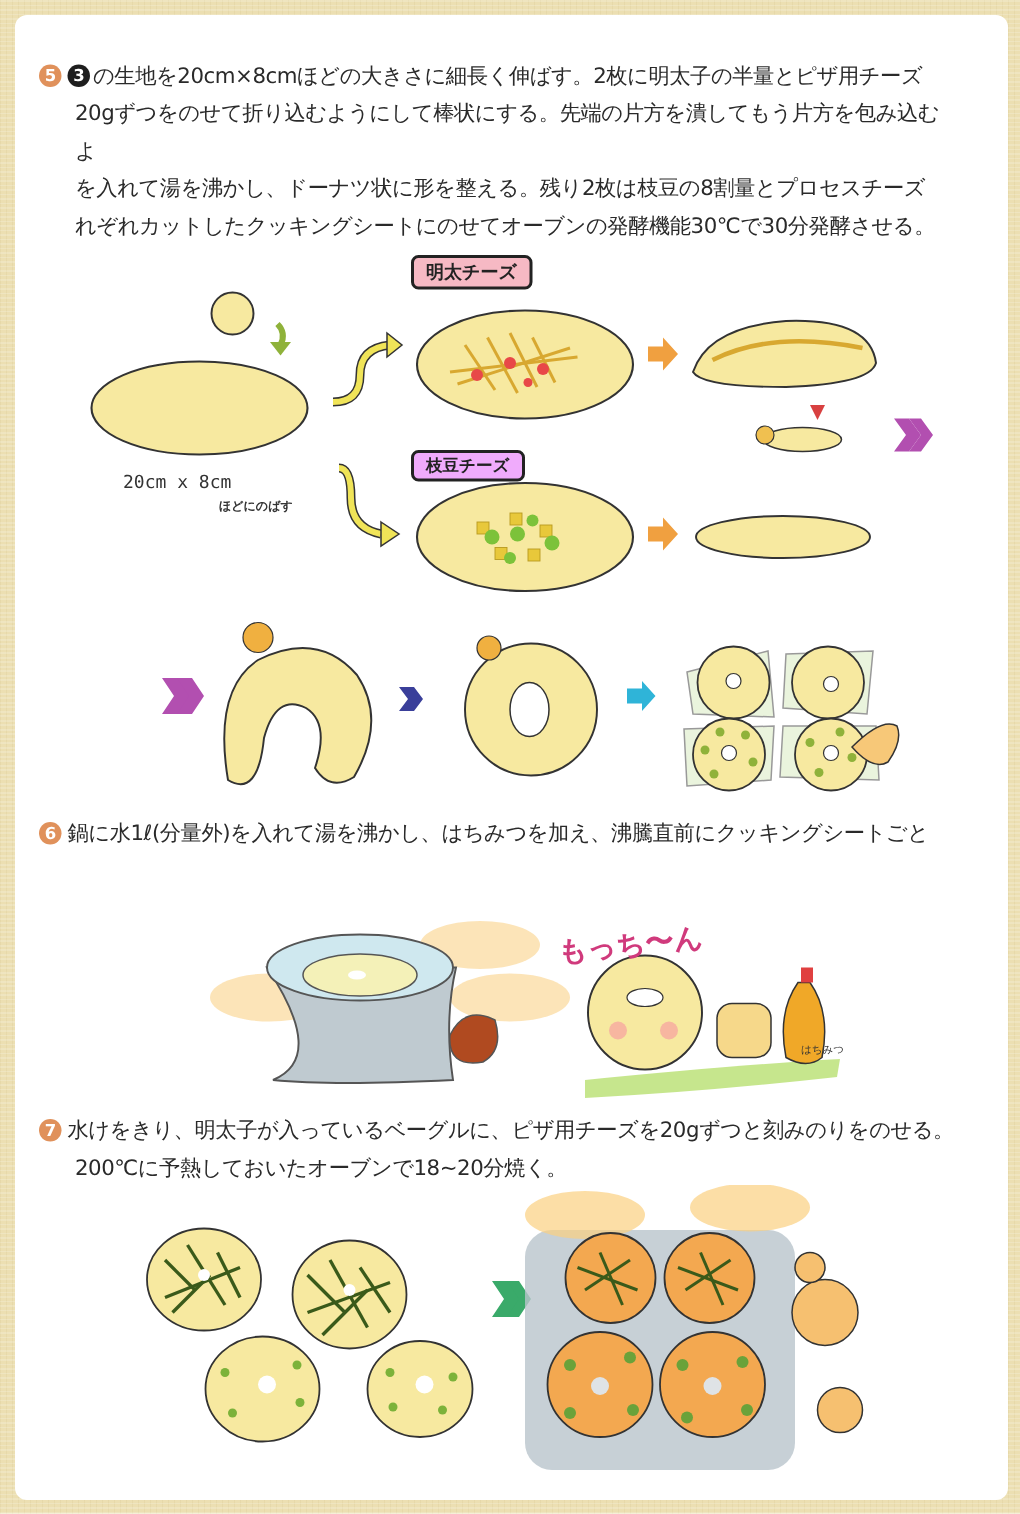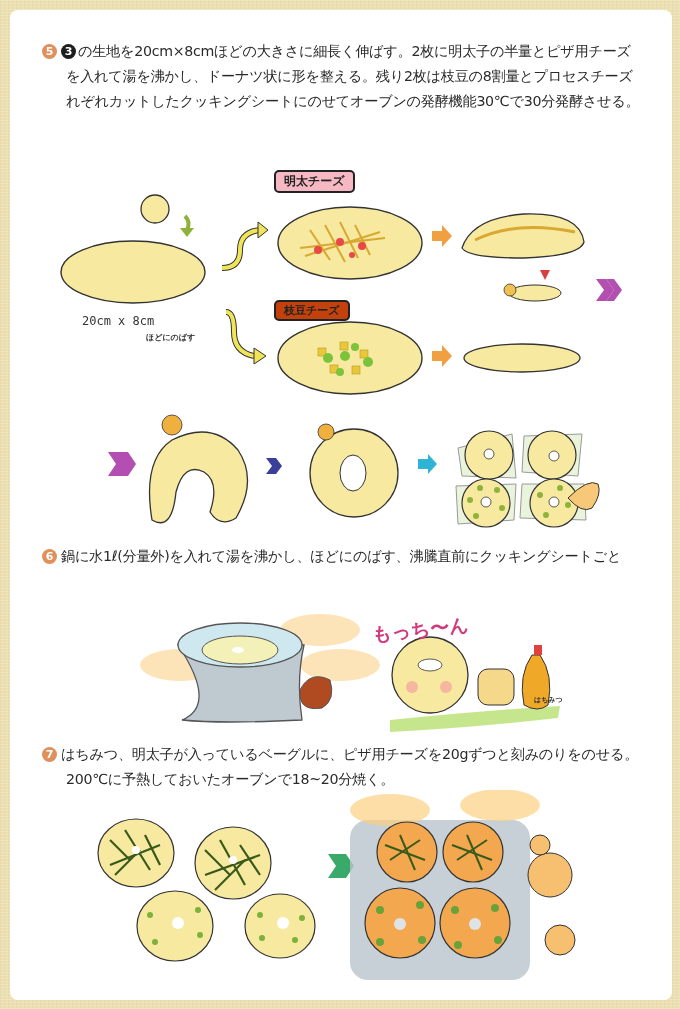--- a/index.html
+++ b/index.html
@@ -10,21 +10,21 @@
       repeating-linear-gradient(0deg, rgba(255,255,255,0.18) 0px, rgba(255,255,255,0.18) 1px, transparent 1px, transparent 3px),
       repeating-linear-gradient(90deg, rgba(200,180,120,0.15) 0px, rgba(200,180,120,0.15) 1px, transparent 1px, transparent 4px);
     font-family: "DejaVu Sans", sans-serif;
     position: relative;
   }
   .card {
     position: absolute; left: 10px; top: 10px; width: 662px; height: 990px;
     background: #ffffff; border-radius: 8px;
   }
   .step {
-    position: absolute; left: 42px; width: 610px;
+    position: absolute; left: 26px; width: 610px;
     font-size: 14.2px; line-height: 25px; color: #2a2a2a; letter-spacing: -0.3px;
   }
   .step p { margin: 0; }
   .indent { padding-left: 24px; }
   .num {
     display: inline-block; width: 15px; height: 15px; border-radius: 50%;
     background: #e0915b; color: #fff; font-size: 11px; line-height: 15px;
     text-align: center; font-weight: bold; vertical-align: 1px; margin-right: 4px;
   }
   .ref {
@@ -42,20 +42,21 @@
   .dim-sub { position: absolute; font-size: 8px; color: #333; font-weight: bold; }
   .mochi { position: absolute; font-size: 19px; font-weight: bold; color: #d03a7c; transform: rotate(-6deg); }
 </style>
 </head>
 <body>
 
 <div class="card"></div>
 
 <div class="step" style="top:39px;">
   <p><span class="num">5</span><span class="ref">3</span><span>の生地を20cm×8cmほどの大きさに細長く伸ばす。2枚に明太子の半量とピザ用チーズ</span></p>
+  <p class="indent">20gずつをのせて折り込むようにして棒状にする。先端の片方を潰してもう片方を包み込むよ</p>
   <p class="indent">を入れて湯を沸かし、ドーナツ状に形を整える。残り2枚は枝豆の8割量とプロセスチーズ</p>
   <p class="indent">れぞれカットしたクッキングシートにのせてオーブンの発酵機能30℃で30分発酵させる。</p>
 </div>
 
 <div class="art" style="left:0;top:160px;width:680px;height:380px;">
   <svg width="680" height="380" viewBox="0 160 680 380">
 
     <circle cx="155" cy="209" r="14" fill="#f7e9a0" stroke="#333" stroke-width="1.3"></circle>
     <path d="M185 216 q6 6 2 14" stroke="#8fb23a" stroke-width="4" fill="none"></path>
     <polygon points="180,228 194,228 187,237" fill="#8fb23a"></polygon>
@@ -150,27 +151,27 @@
         <circle cx="502" cy="508" r="3"></circle>
         <circle cx="476" cy="516" r="3"></circle>
       <circle cx="540" cy="495" r="3"></circle>
         <circle cx="560" cy="488" r="3"></circle>
         <circle cx="568" cy="505" r="3"></circle>
         <circle cx="546" cy="515" r="3"></circle>
     </g>
     <path d="M568 498 q20 -20 30 -14 q4 10 -6 24 q-10 6 -24 -10z" fill="#f7c878" stroke="#333" stroke-width="1"></path>
   </svg>
   <span class="label-tag" style="left:274px;top:10px;background:#f6b9c4;">明太チーズ</span>
-  <span class="label-tag" style="left:274px;top:140px;background:#c2410c;font-size:11px;">枝豆チーズ</span>
+  <span class="label-tag" style="left:274px;top:140px;background:#f0abfc;font-size:11px;">枝豆チーズ</span>
   <span class="dim-text" style="left:82px;top:154px;">20cm x 8cm</span>
   <span class="dim-sub" style="left:146px;top:172px;">ほどにのばす</span>
 </div>
 
 <div class="step" style="top:544px;">
-  <p><span class="num">6</span><span>鍋に水1ℓ(分量外)を入れて湯を沸かし、ほどにのばす、沸騰直前にクッキングシートごと</span></p>
+  <p><span class="num">6</span><span>鍋に水1ℓ(分量外)を入れて湯を沸かし、はちみつを加え、沸騰直前にクッキングシートごと</span></p>
 </div>
 
 <div class="art" style="left:140px;top:595px;width:460px;height:140px;">
   <svg width="460" height="140" viewBox="0 0 460 140">
     <ellipse cx="40" cy="70" rx="40" ry="16" fill="#fbd89a" opacity="0.7"></ellipse>
     <ellipse cx="180" cy="35" rx="40" ry="16" fill="#fbd89a" opacity="0.7"></ellipse>
     <ellipse cx="200" cy="70" rx="40" ry="16" fill="#fbd89a" opacity="0.7"></ellipse>
     <path d="M38 50 q40 60 4 75 q40 4 120 0 q-6 -40 2 -75z" fill="#bfcad0" stroke="#555" stroke-width="1.3"></path>
     <ellipse cx="100" cy="50" rx="62" ry="22" fill="#cfe8ef" stroke="#555" stroke-width="1.3"></ellipse>
     <ellipse cx="100" cy="55" rx="38" ry="14" fill="#f4f1b8" stroke="#555" stroke-width="1"></ellipse>
@@ -179,25 +180,25 @@
     <path d="M250 125 q100 -10 170 -14 l-2 12 q-90 10 -168 14z" fill="#b8e070" opacity="0.8"></path>
     <circle cx="290" cy="80" r="38" fill="#f7e9a0" stroke="#333" stroke-width="1.3"></circle>
     <ellipse cx="290" cy="70" rx="12" ry="6" fill="#fff" stroke="#333" stroke-width="0.8"></ellipse>
     <circle cx="272" cy="92" r="6" fill="#f6a0a0" opacity="0.7"></circle>
       <circle cx="306" cy="92" r="6" fill="#f6a0a0" opacity="0.7"></circle>
     <rect x="338" y="74" width="36" height="36" rx="10" fill="#f6d88a" stroke="#333" stroke-width="1"></rect>
     <path d="M392 60 q-14 20 -8 50 q14 8 24 0 q6 -30 -8 -50z" fill="#f0a828" stroke="#333" stroke-width="1"></path>
     <rect x="394" y="50" width="8" height="10" fill="#e04040"></rect>
   </svg>
   <span class="mochi" style="left:232px;top:22px;">もっち〜ん</span>
-  <span style="position:absolute;left:394px;top:100px;font-size:7px;color:#333;font-weight:bold;">はちみつ</span>
+  <span style="position:absolute;left:394px;top:100px;font-size:7px;color:#333;">はちみつ</span>
 </div>
 
 <div class="step" style="top:742px;">
-  <p><span class="num">7</span><span>はちみつ、明太子が入っているベーグルに、ピザ用チーズを20gずつと刻みのりをのせる。</span></p>
+  <p><span class="num">7</span><span>水けをきり、明太子が入っているベーグルに、ピザ用チーズを20gずつと刻みのりをのせる。</span></p>
   <p class="indent">200℃に予熱しておいたオーブンで18~20分焼く。</p>
 </div>
 
 <div class="art" style="left:80px;top:790px;width:560px;height:205px;">
   <svg width="560" height="205" viewBox="0 0 560 205">
 
     <g fill="#f7e9a0" stroke="#333" stroke-width="1.2">
       <ellipse cx="56" cy="63" rx="38" ry="34"></ellipse>
         <ellipse cx="153" cy="73" rx="38" ry="36"></ellipse>
       <ellipse cx="95" cy="136" rx="38" ry="35"></ellipse>

